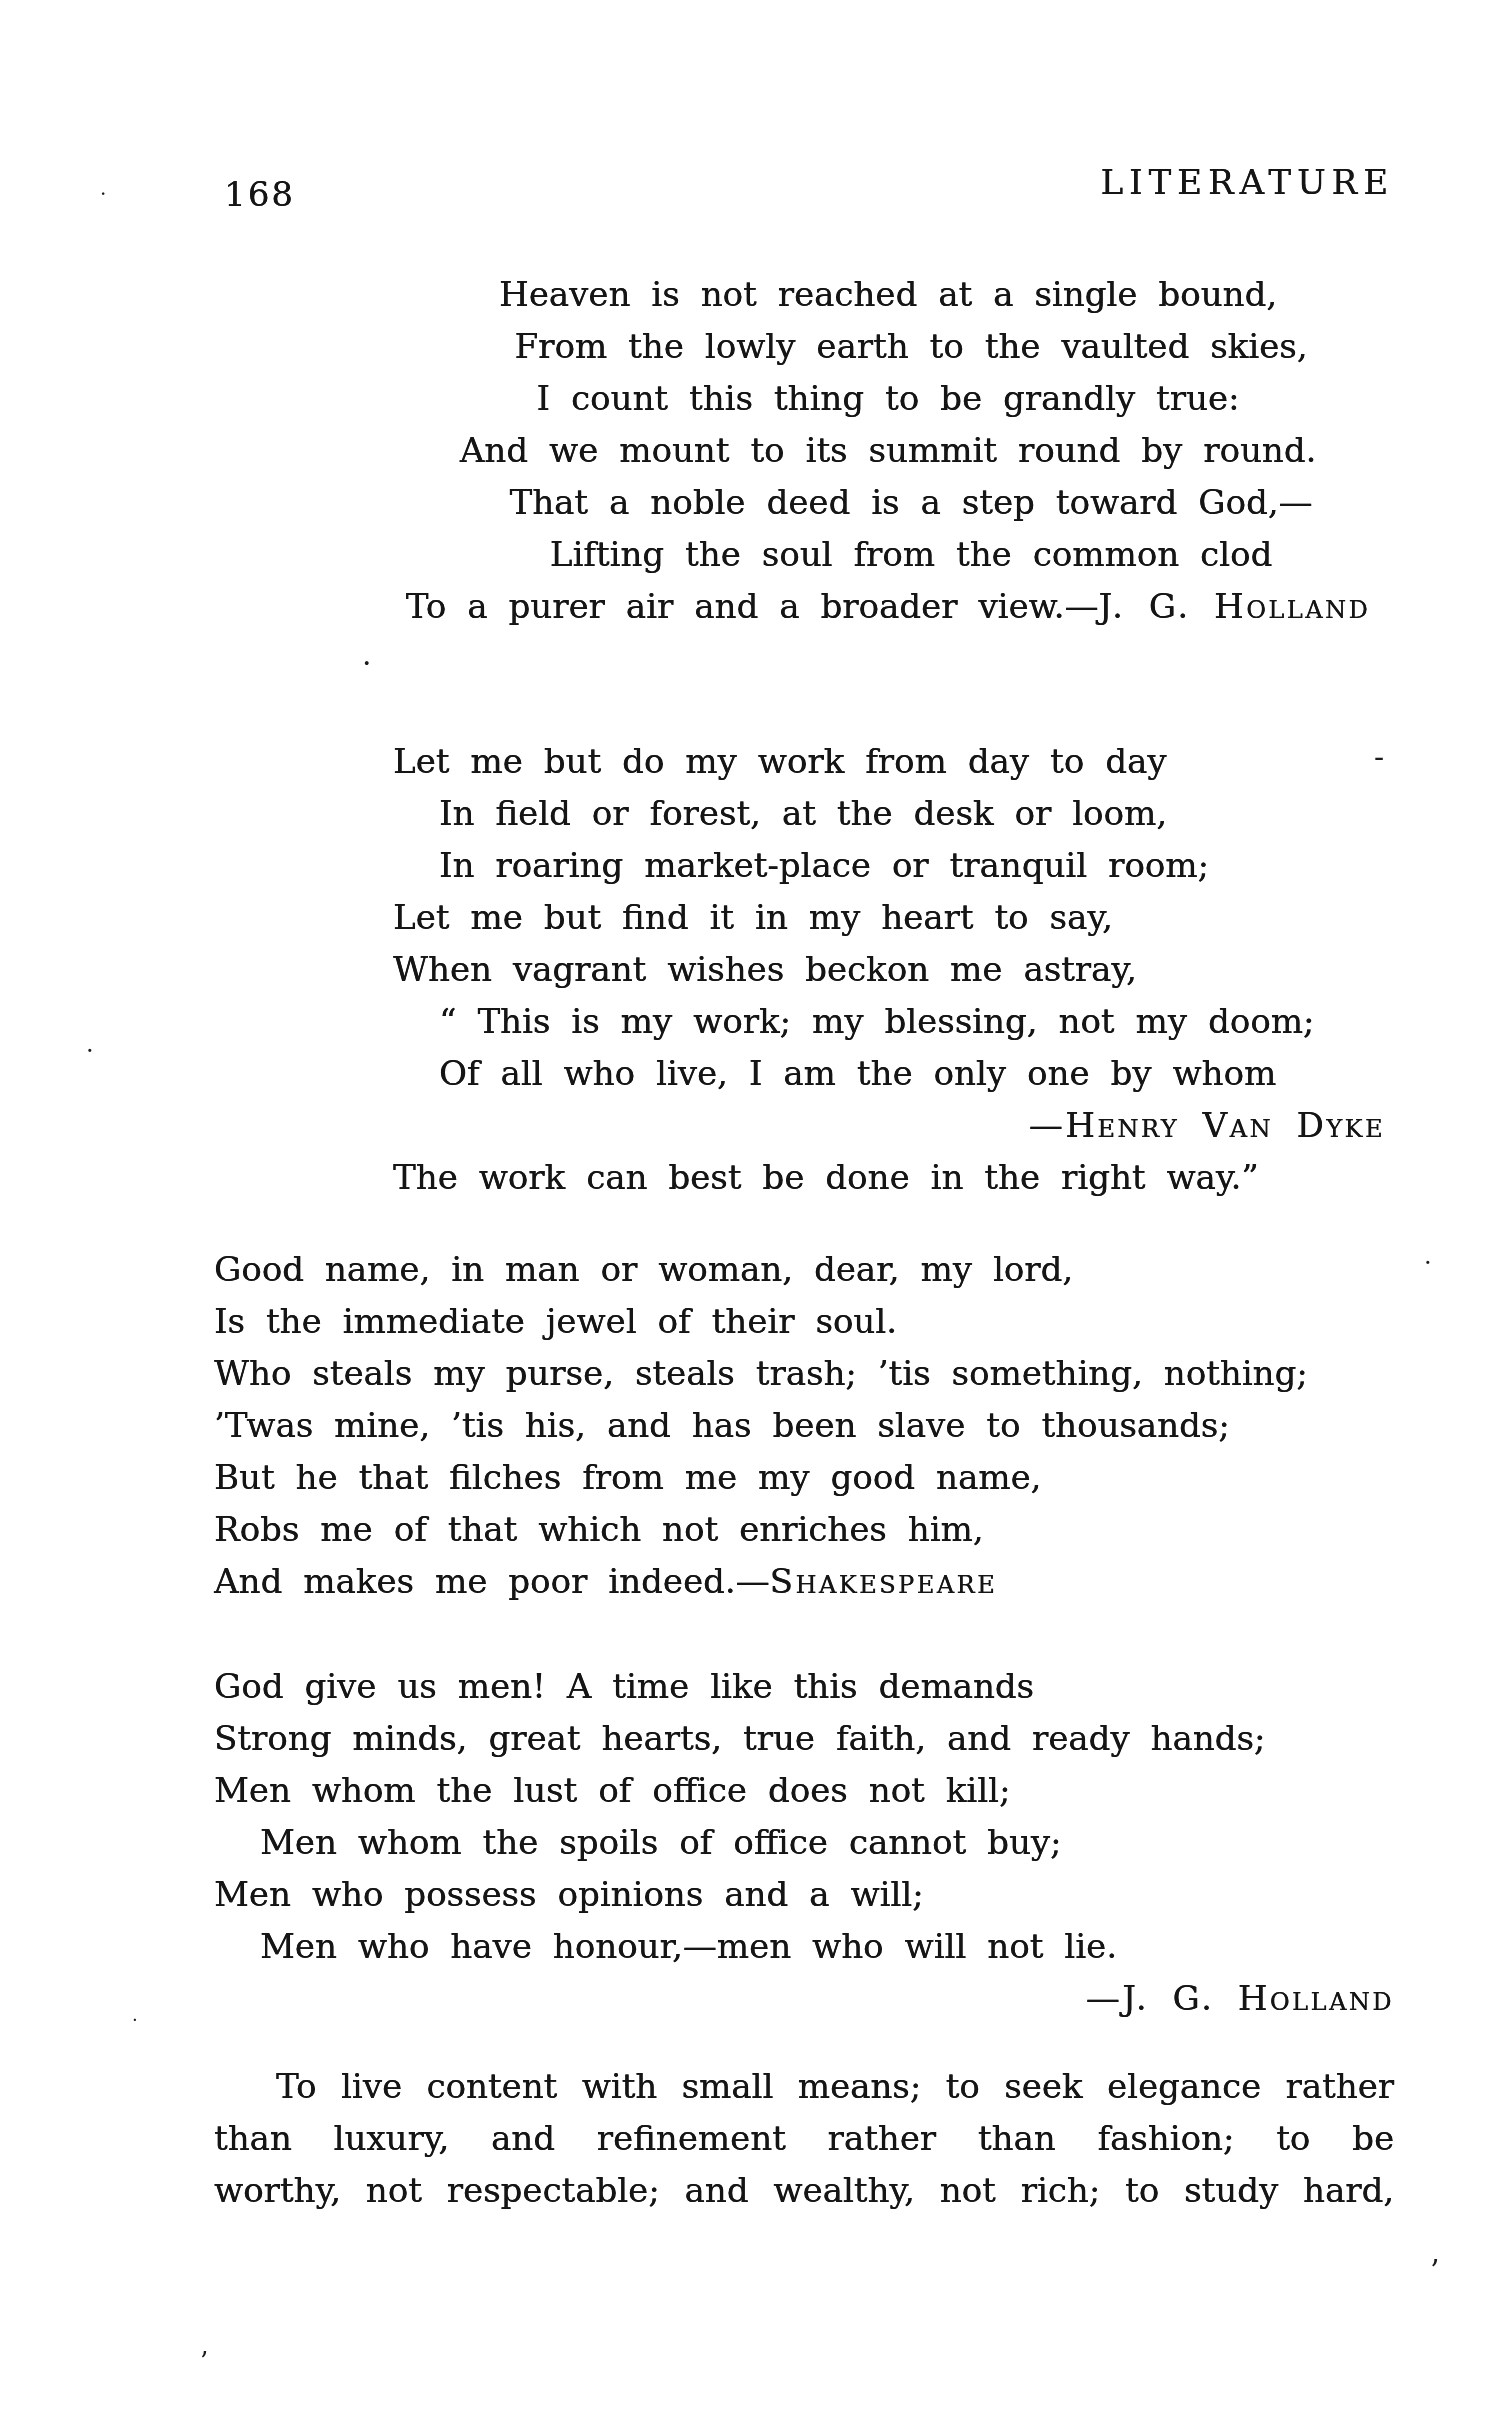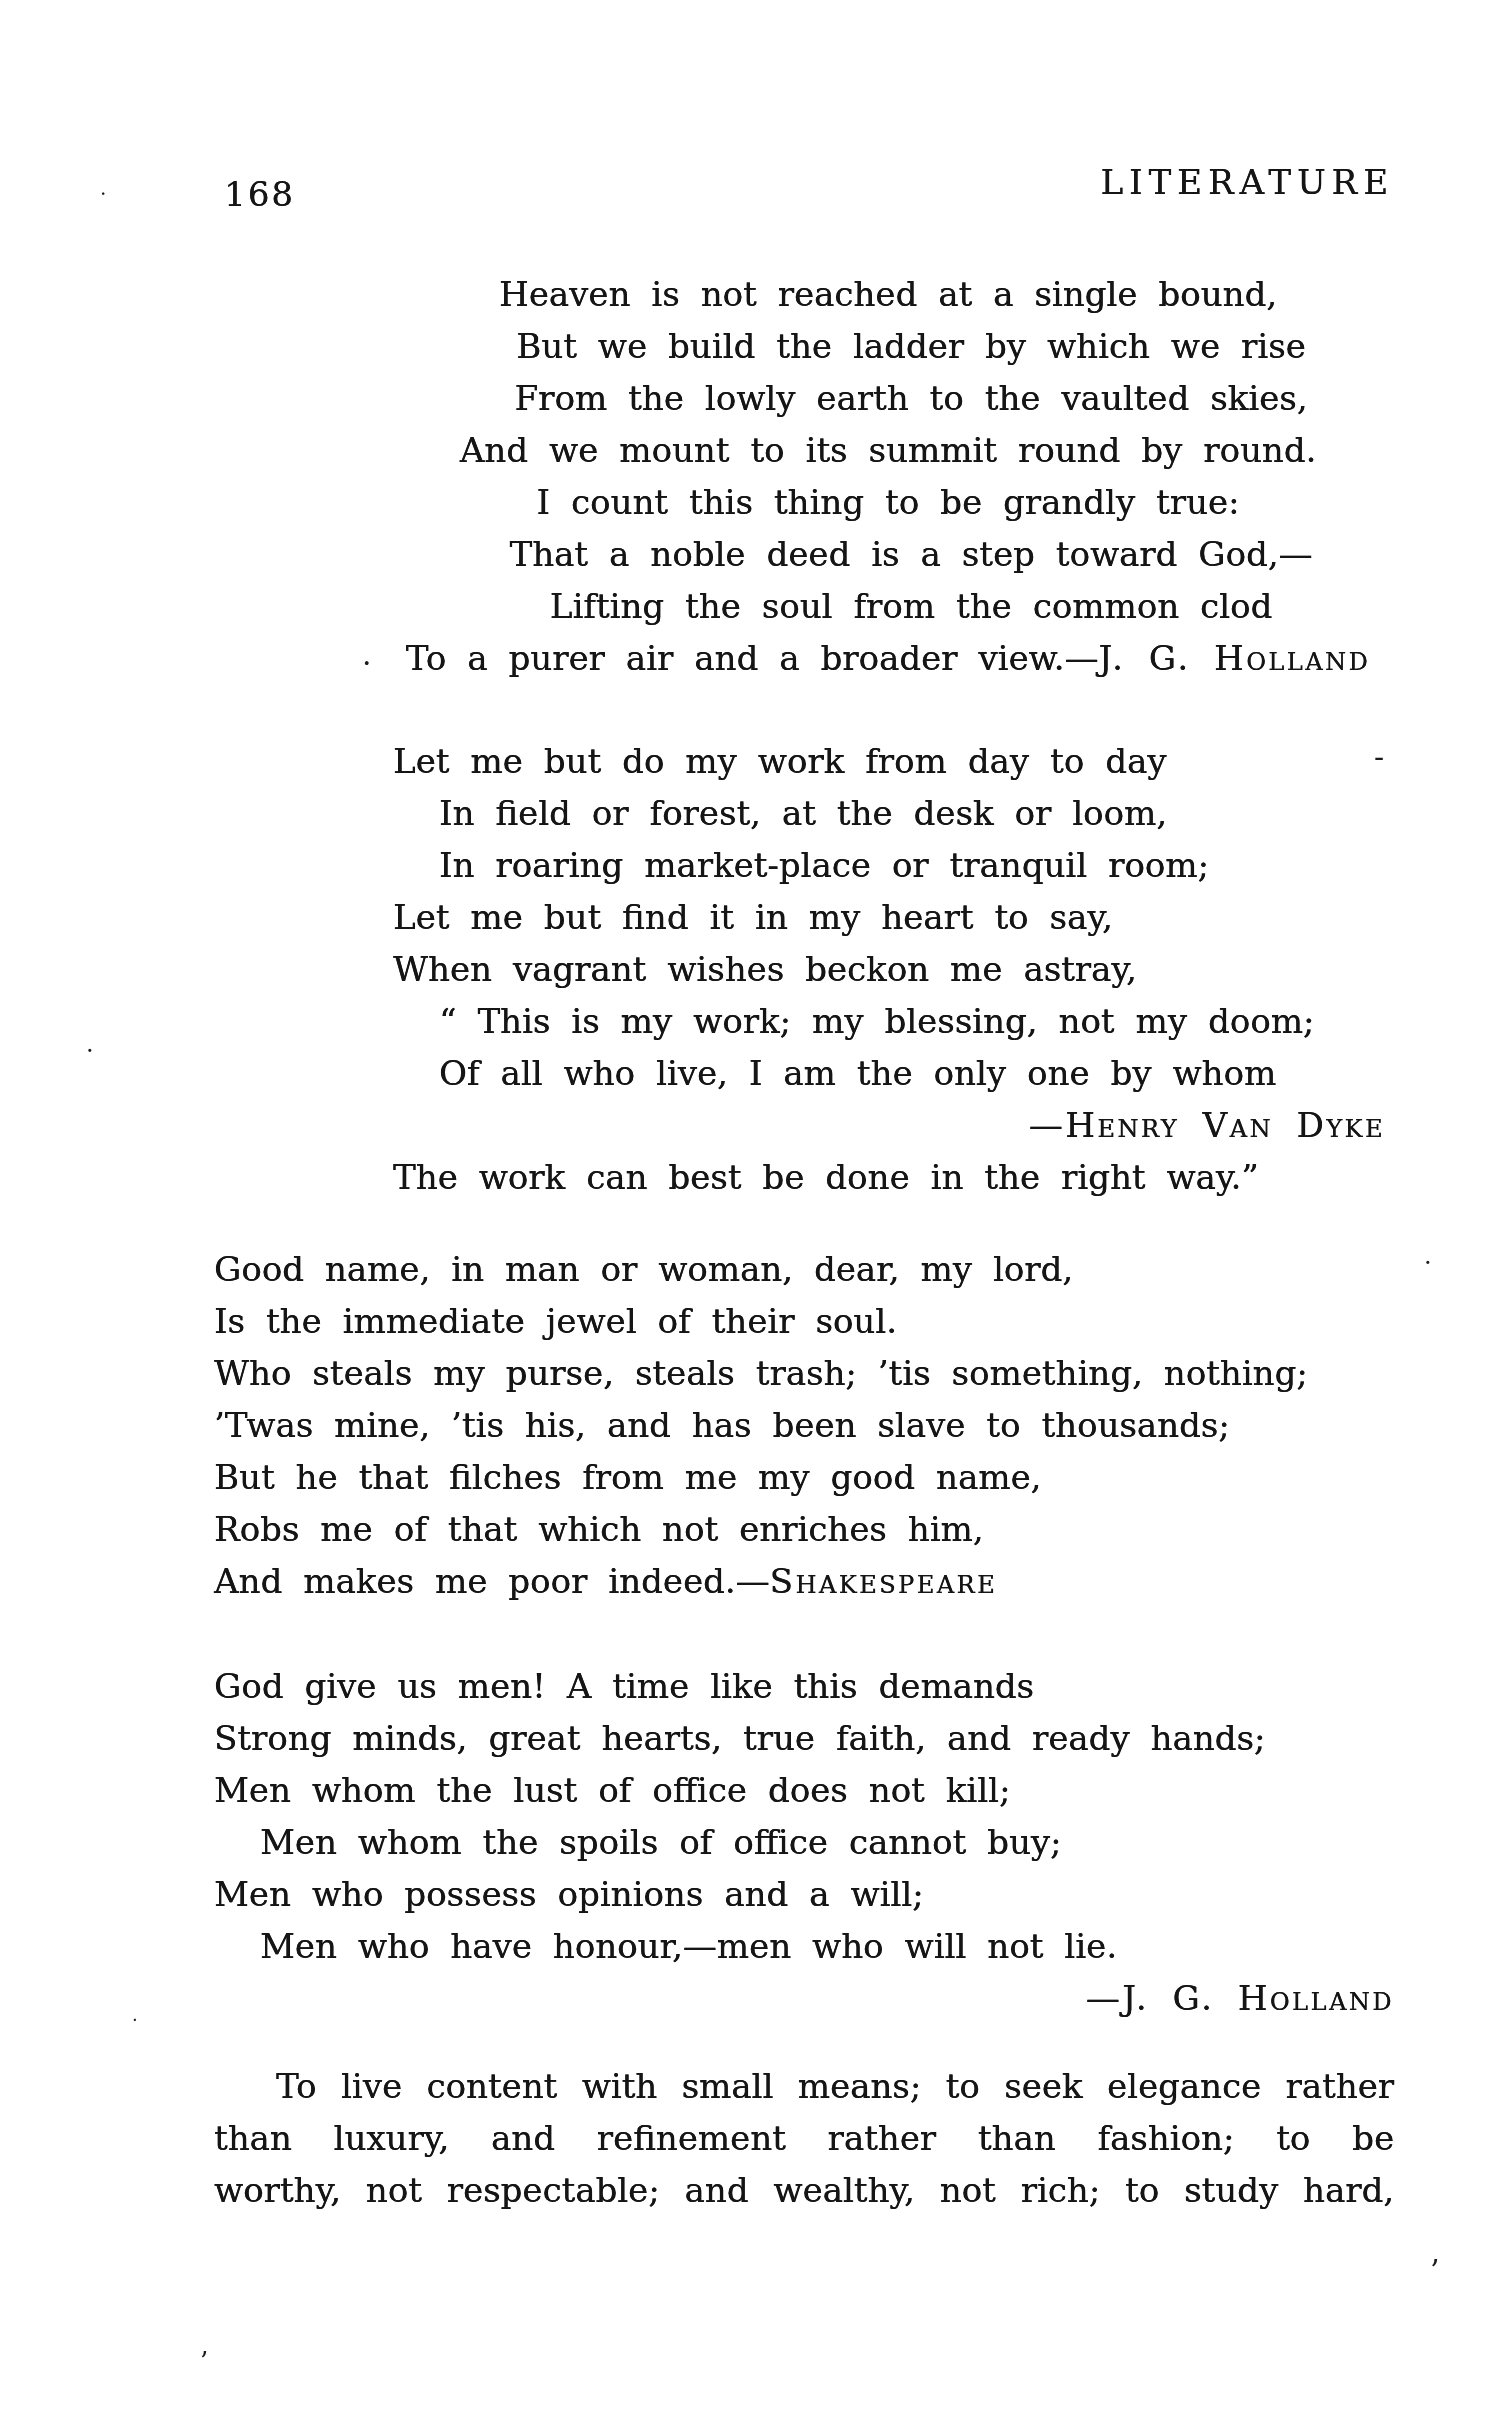--- a/index.html
+++ b/index.html
@@ -54,24 +54,23 @@
 
 <div class="page">
 
   <div class="block header-row">
     <span class="page-number">168</span>
     <span class="page-title">LITERATURE</span>
   </div>
 
   <div class="block poem1">
     <div class="line">Heaven is not reached at a single bound,</div>
-    <div class="line ind">But we build the ladder by which we rise</div>
     <div class="line ind">From the lowly earth to the vaulted skies,</div>
+    <div class="line">I count this thing to be grandly true:</div>
     <div class="line">And we mount to its summit round by round.</div>
-    <div class="line">I count this thing to be grandly true:</div>
     <div class="line ind">That a noble deed is a step toward God,—</div>
     <div class="line ind">Lifting the soul from the common clod</div>
     <div class="line"><span>To a purer air and a broader view.—</span><span class="sc">J. G. Holland</span></div>
   </div>
 
   <div class="block poem2">
     <div class="line">Let me but do my work from day to day</div>
     <div class="line ind">In field or forest, at the desk or loom,</div>
     <div class="line ind">In roaring market-place or tranquil room;</div>
     <div class="line">Let me but find it in my heart to say,</div>

